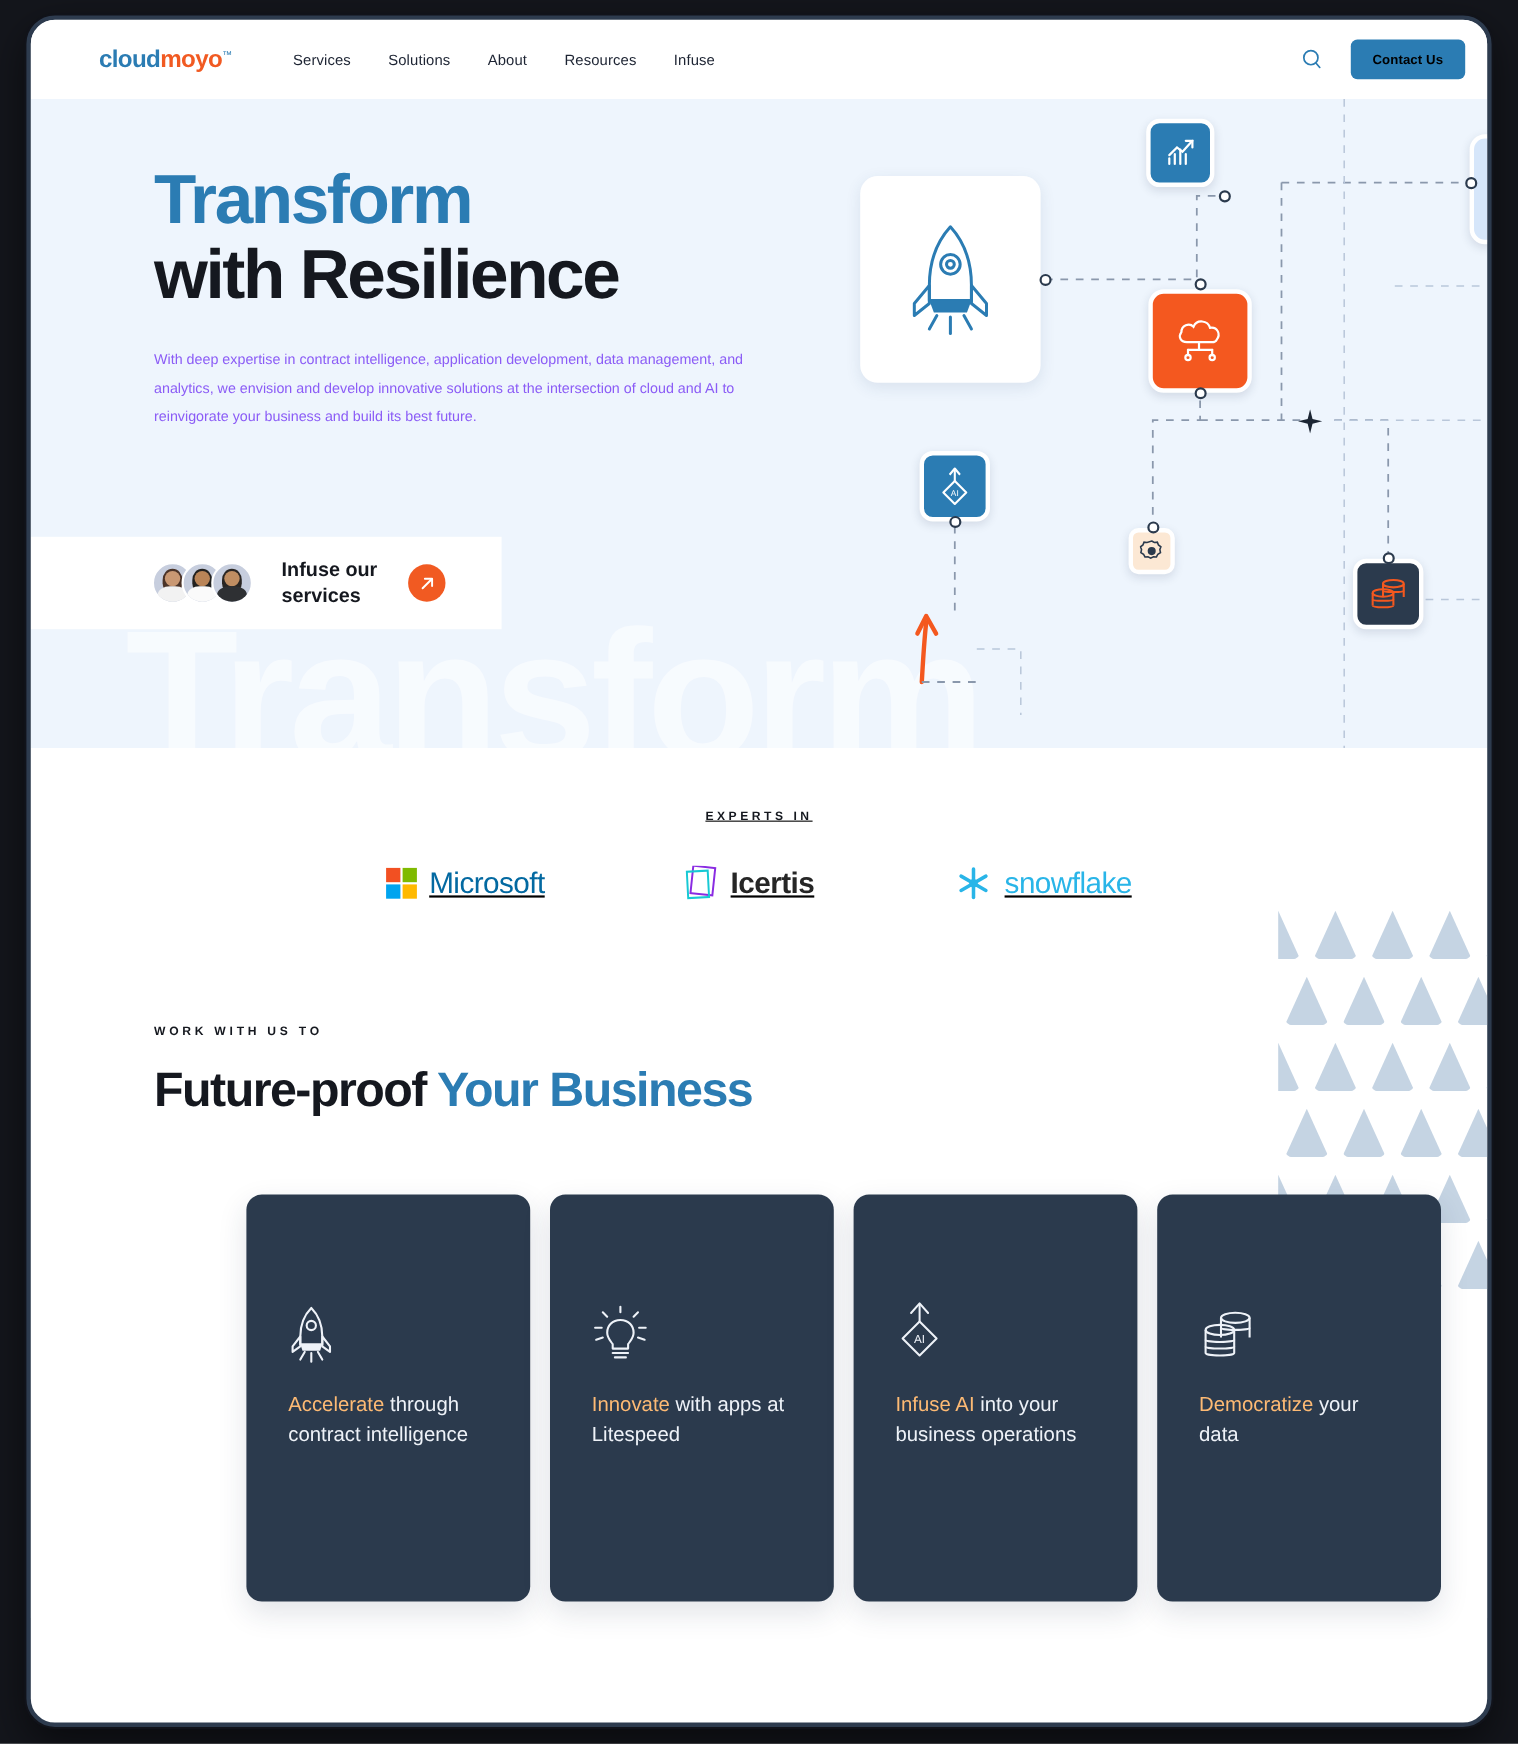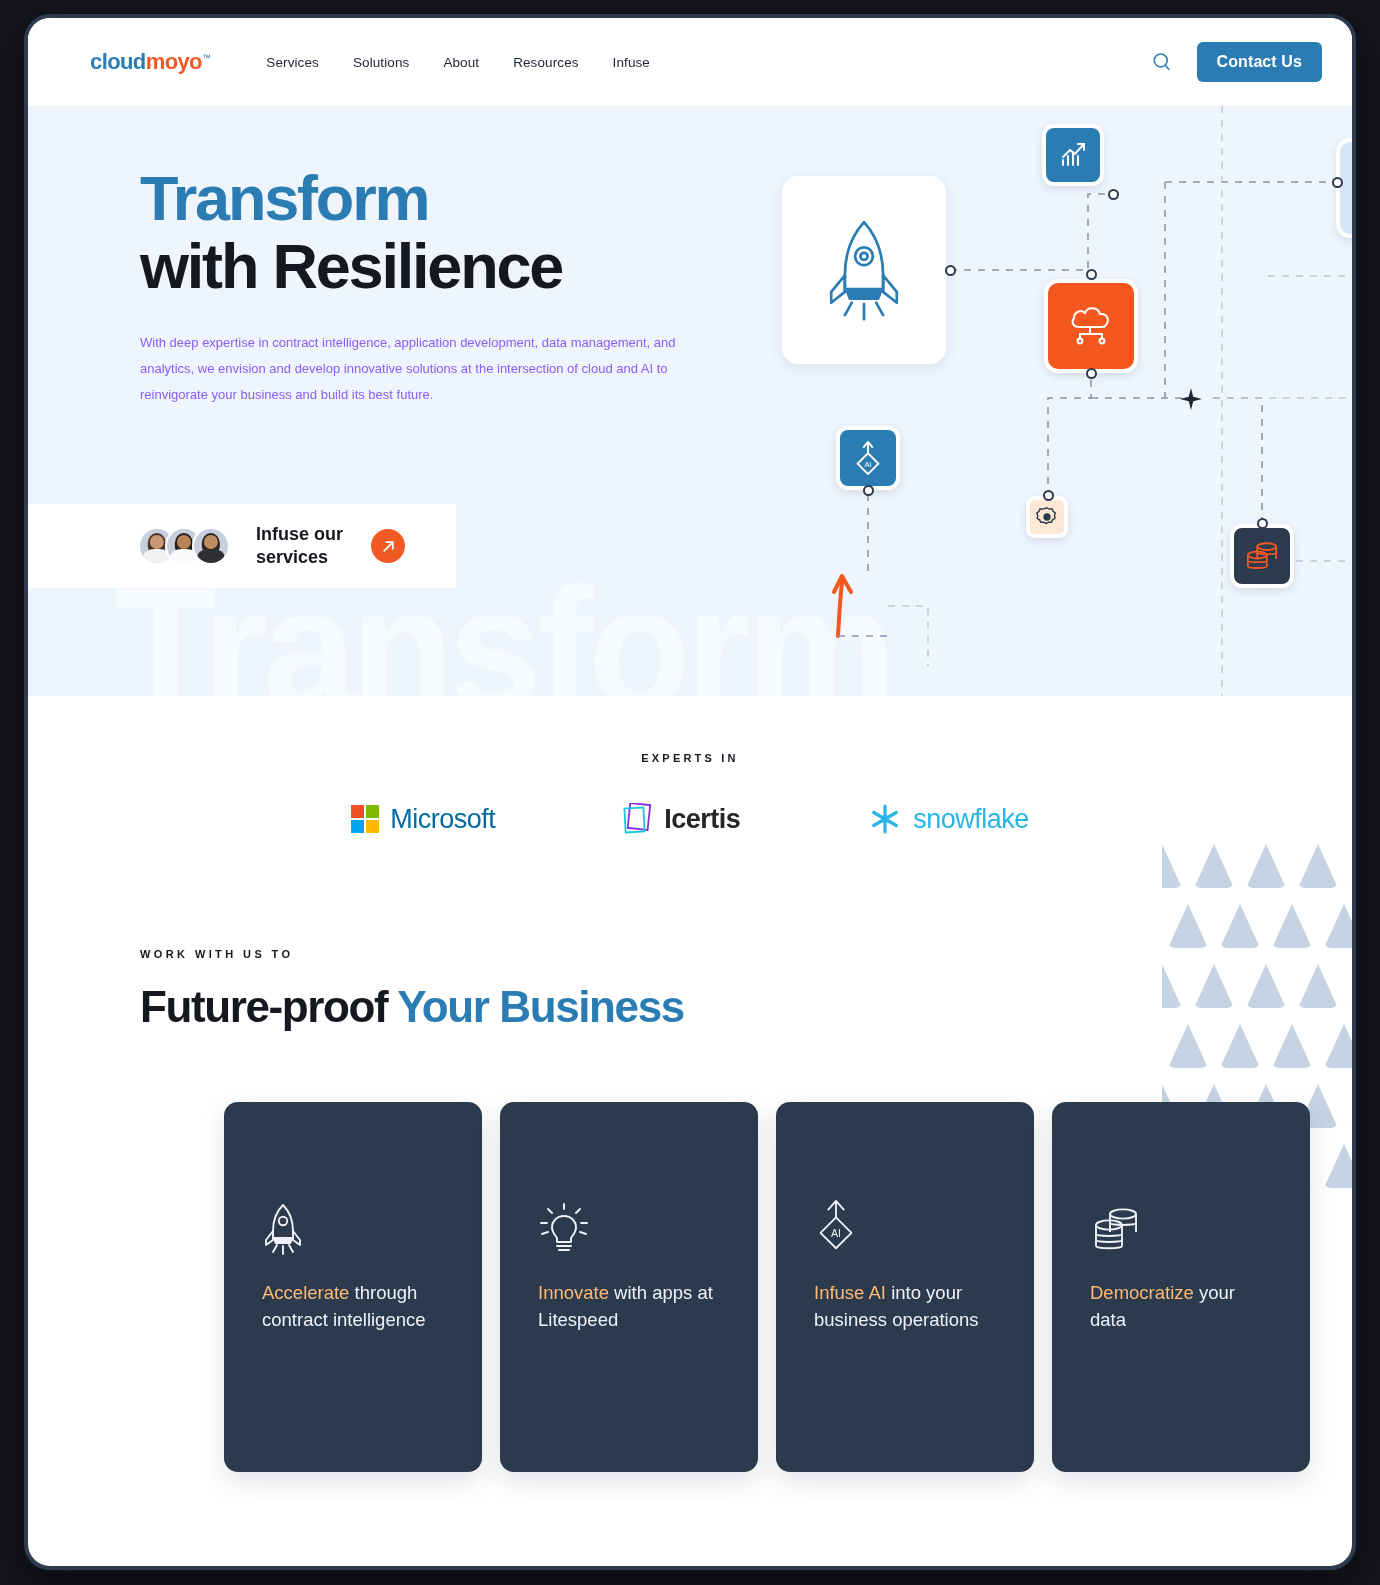--- a/index.html
+++ b/index.html
@@ -18,46 +18,46 @@
     background: #fff;
     border: 4px solid #2d3b4e;
     border-radius: 26px;
     overflow: hidden;
     box-shadow: 0 0 0 2px #11131a, 0 14px 38px rgba(0,0,0,.55);
   }
 
   
   #header {
     position: relative;
-    height: 88px;
+    height: 72px;
     background: #ffffff;
     display: flex;
     align-items: center;
-    padding: 0 30px 0 62px;
+    padding: 0 20px 0 62px;
     z-index: 40;
   }
   #logo {
     font-size: 22px; font-weight: 700; letter-spacing: -.6px;
     position: relative; white-space: nowrap;
   }
   .logo-a { color: #2b7cb3; }
   .logo-b { color: #f15a22; }
   .logo-tm {
     font-size: 9px; vertical-align: super; color: #2b7cb3; font-weight: 400;
   }
   #nav { display: flex; gap: 34px; margin-left: 56px; }
   .nav-item {
     font-size: 13.5px; color: #1d2433; letter-spacing: .1px;
     cursor: pointer; white-space: nowrap;
   }
   #header-right { margin-left: auto; display: flex; align-items: center; gap: 22px; }
   #search-btn { width: 26px; height: 26px; cursor: pointer; display:flex; align-items:center; justify-content:center;}
   #contact-btn {
-    background: #2b7cb3; color: #ffffff;
-    font-size: 16px; font-weight: 600;
+    background: #2b7cb3; color: #000000;
+    font-size: 12px; font-weight: 600;
     padding: 11px 20px; border-radius: 6px;
     border: none; cursor: pointer; white-space: nowrap;
     letter-spacing: .1px;
   }
 
   
   #hero {
     position: relative;
     height: 590px;
     background: #eef5fd;
@@ -127,21 +127,21 @@
   #node-side   { left: 1308px; top: 32px; width: 76px; height: 100px; background:#d6e6fa; border-radius:14px;}
 
   .dot {
     position: absolute; width: 11px; height: 11px;
     border-radius: 50%; background: #fff;
     border: 2px solid #2b3a4d; z-index: 8;
   }
   .sparkle { position:absolute; z-index:7; }
 
   
-  #experts { background:#fff; padding: 56px 0 0; text-align:center; }
+  #experts { background:#fff; padding: 56px 0 0; text-align:center;text-decoration:underline; }
   #experts-label {
     font-size: 11px; font-weight: 700; letter-spacing: 3.2px;
     color: #15181f;
   }
   #experts-logos {
     margin-top: 38px; display:flex; justify-content:center;
     gap: 128px; align-items:center;
   }
   .brand { display:flex; align-items:center; gap:11px; }
   .ms-grid { width:28px; height:28px; display:grid; grid-template-columns:1fr 1fr; grid-template-rows:1fr 1fr; gap:2.5px; }

